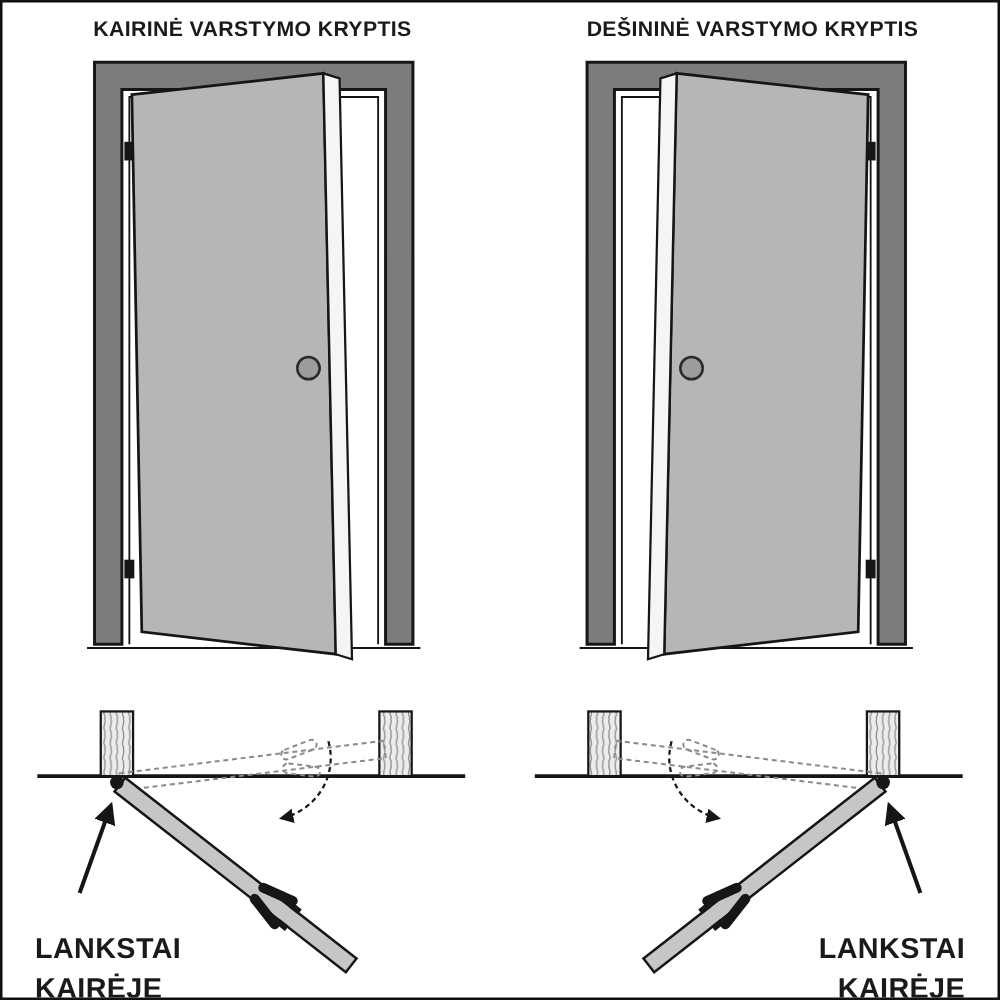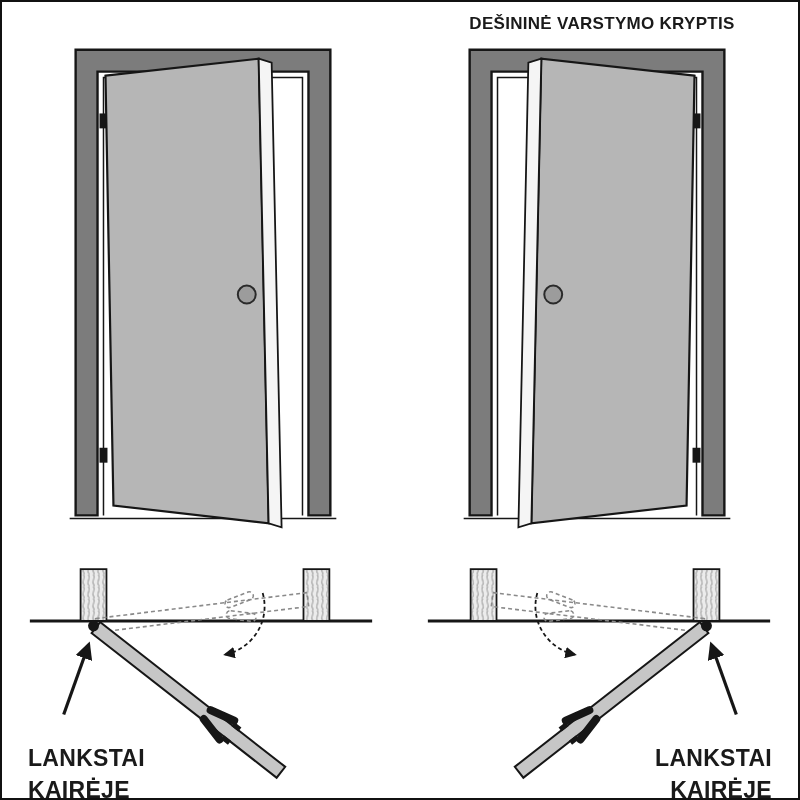--- a/index.html
+++ b/index.html
@@ -109,20 +109,21 @@
       </g>
     </defs>
 
     <use href="#door-panel-figure" xlink:href="#door-panel-figure"></use>
 
     <g transform="translate(800,0) scale(-1,1)">
       <use href="#door-panel-figure" xlink:href="#door-panel-figure"></use>
     </g>
   </svg>
 
+  <div class="panel-title left">KAIRINĖ VARSTYMO KRYPTIS</div>
   <div class="panel-title right">DEŠININĖ VARSTYMO KRYPTIS</div>
 
   <div class="hinge-label left">
     <span>LANKSTAI</span><br>
     <span>KAIRĖJE</span>
   </div>
   <div class="hinge-label right">
     <span>LANKSTAI</span><br>
     <span>KAIRĖJE</span>
   </div>

